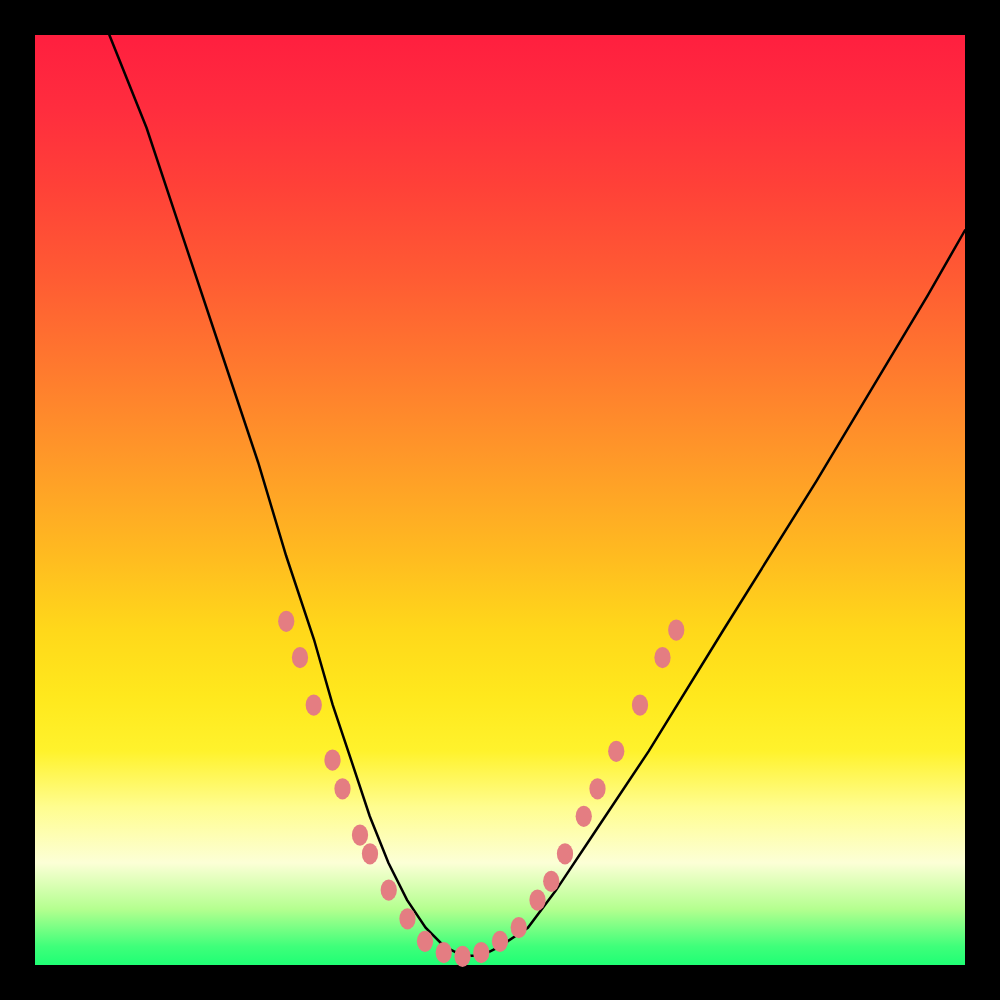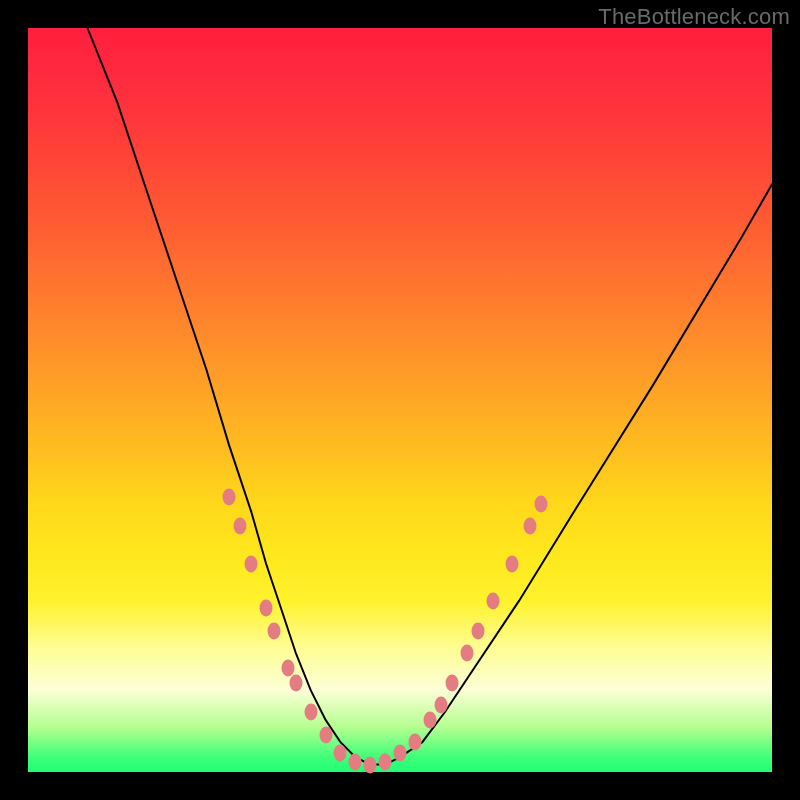--- a/index.html
+++ b/index.html
@@ -100,14 +100,13 @@
       <div class="marker" style="left: 401.76px; top: 691.92px;"></div>
       <div class="marker" style="left: 412.92px; top: 677.04px;"></div>
       <div class="marker" style="left: 424.08px; top: 654.72px;"></div>
       <div class="marker" style="left: 438.96px; top: 624.96px;"></div>
       <div class="marker" style="left: 450.12px; top: 602.64px;"></div>
       <div class="marker" style="left: 465px; top: 572.88px;"></div>
       <div class="marker" style="left: 483.6px; top: 535.68px;"></div>
       <div class="marker" style="left: 502.2px; top: 498.48px;"></div>
       <div class="marker" style="left: 513.36px; top: 476.16px;"></div>
     </div>
-  <div class="watermark">TheBottleneck.com</div>
 </div>
 
 </body></html>

